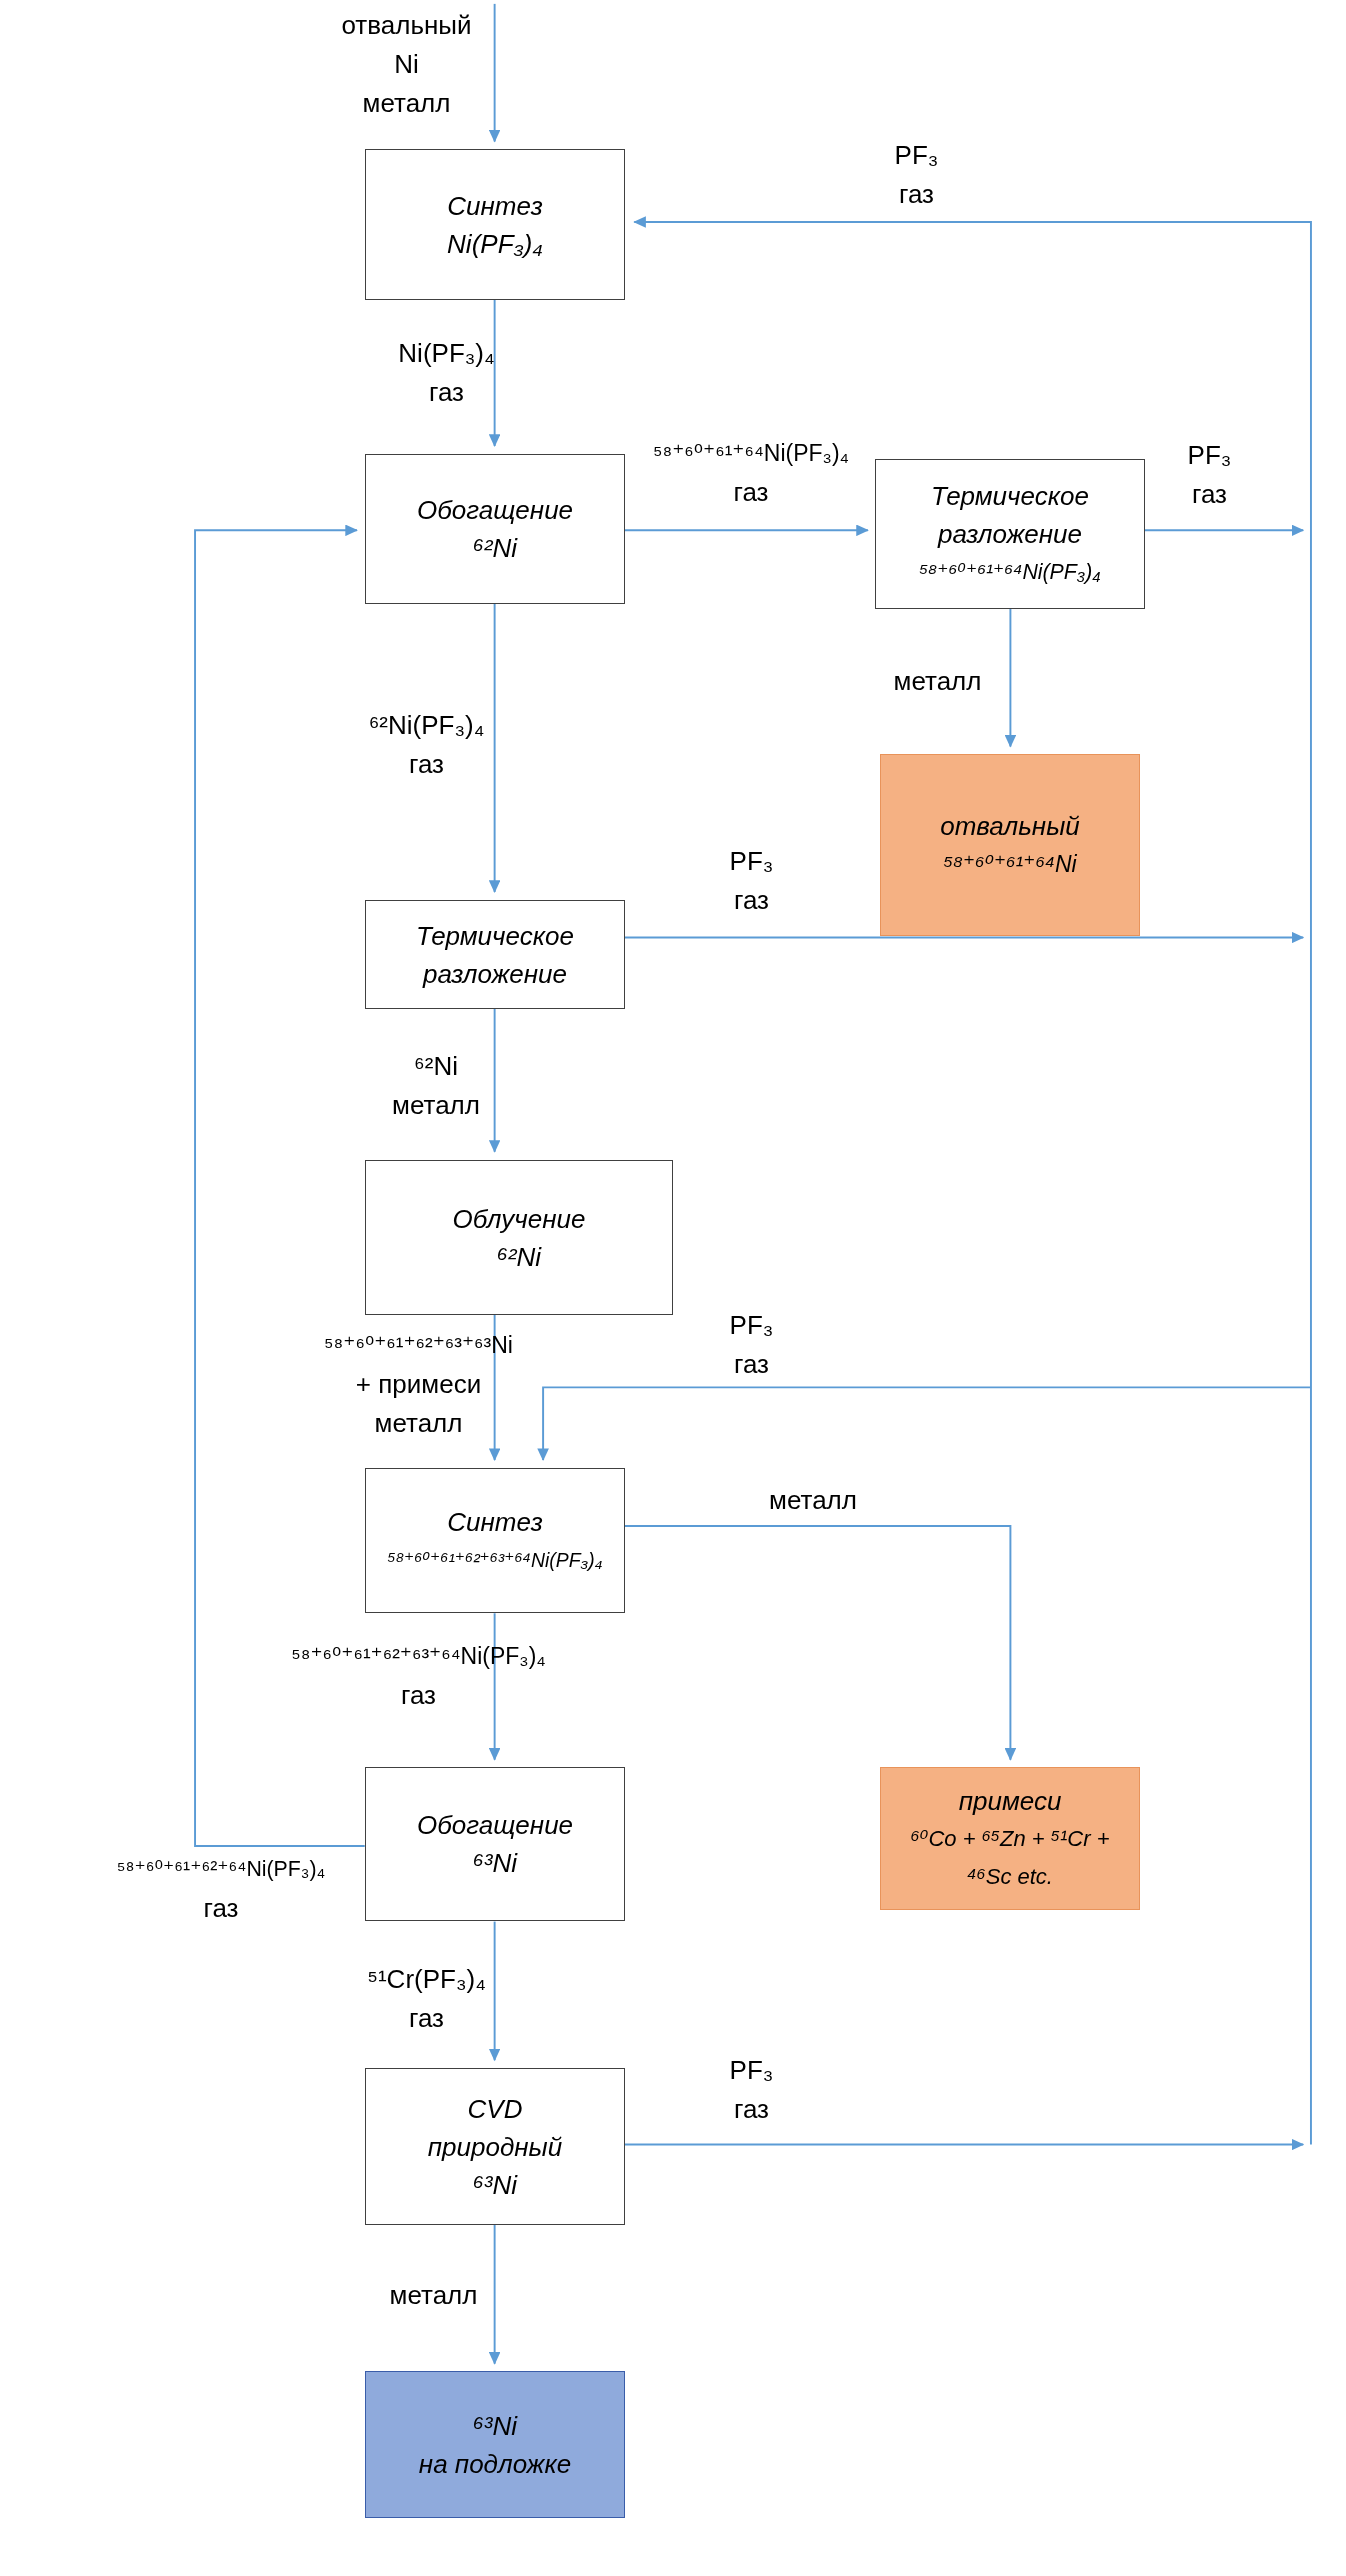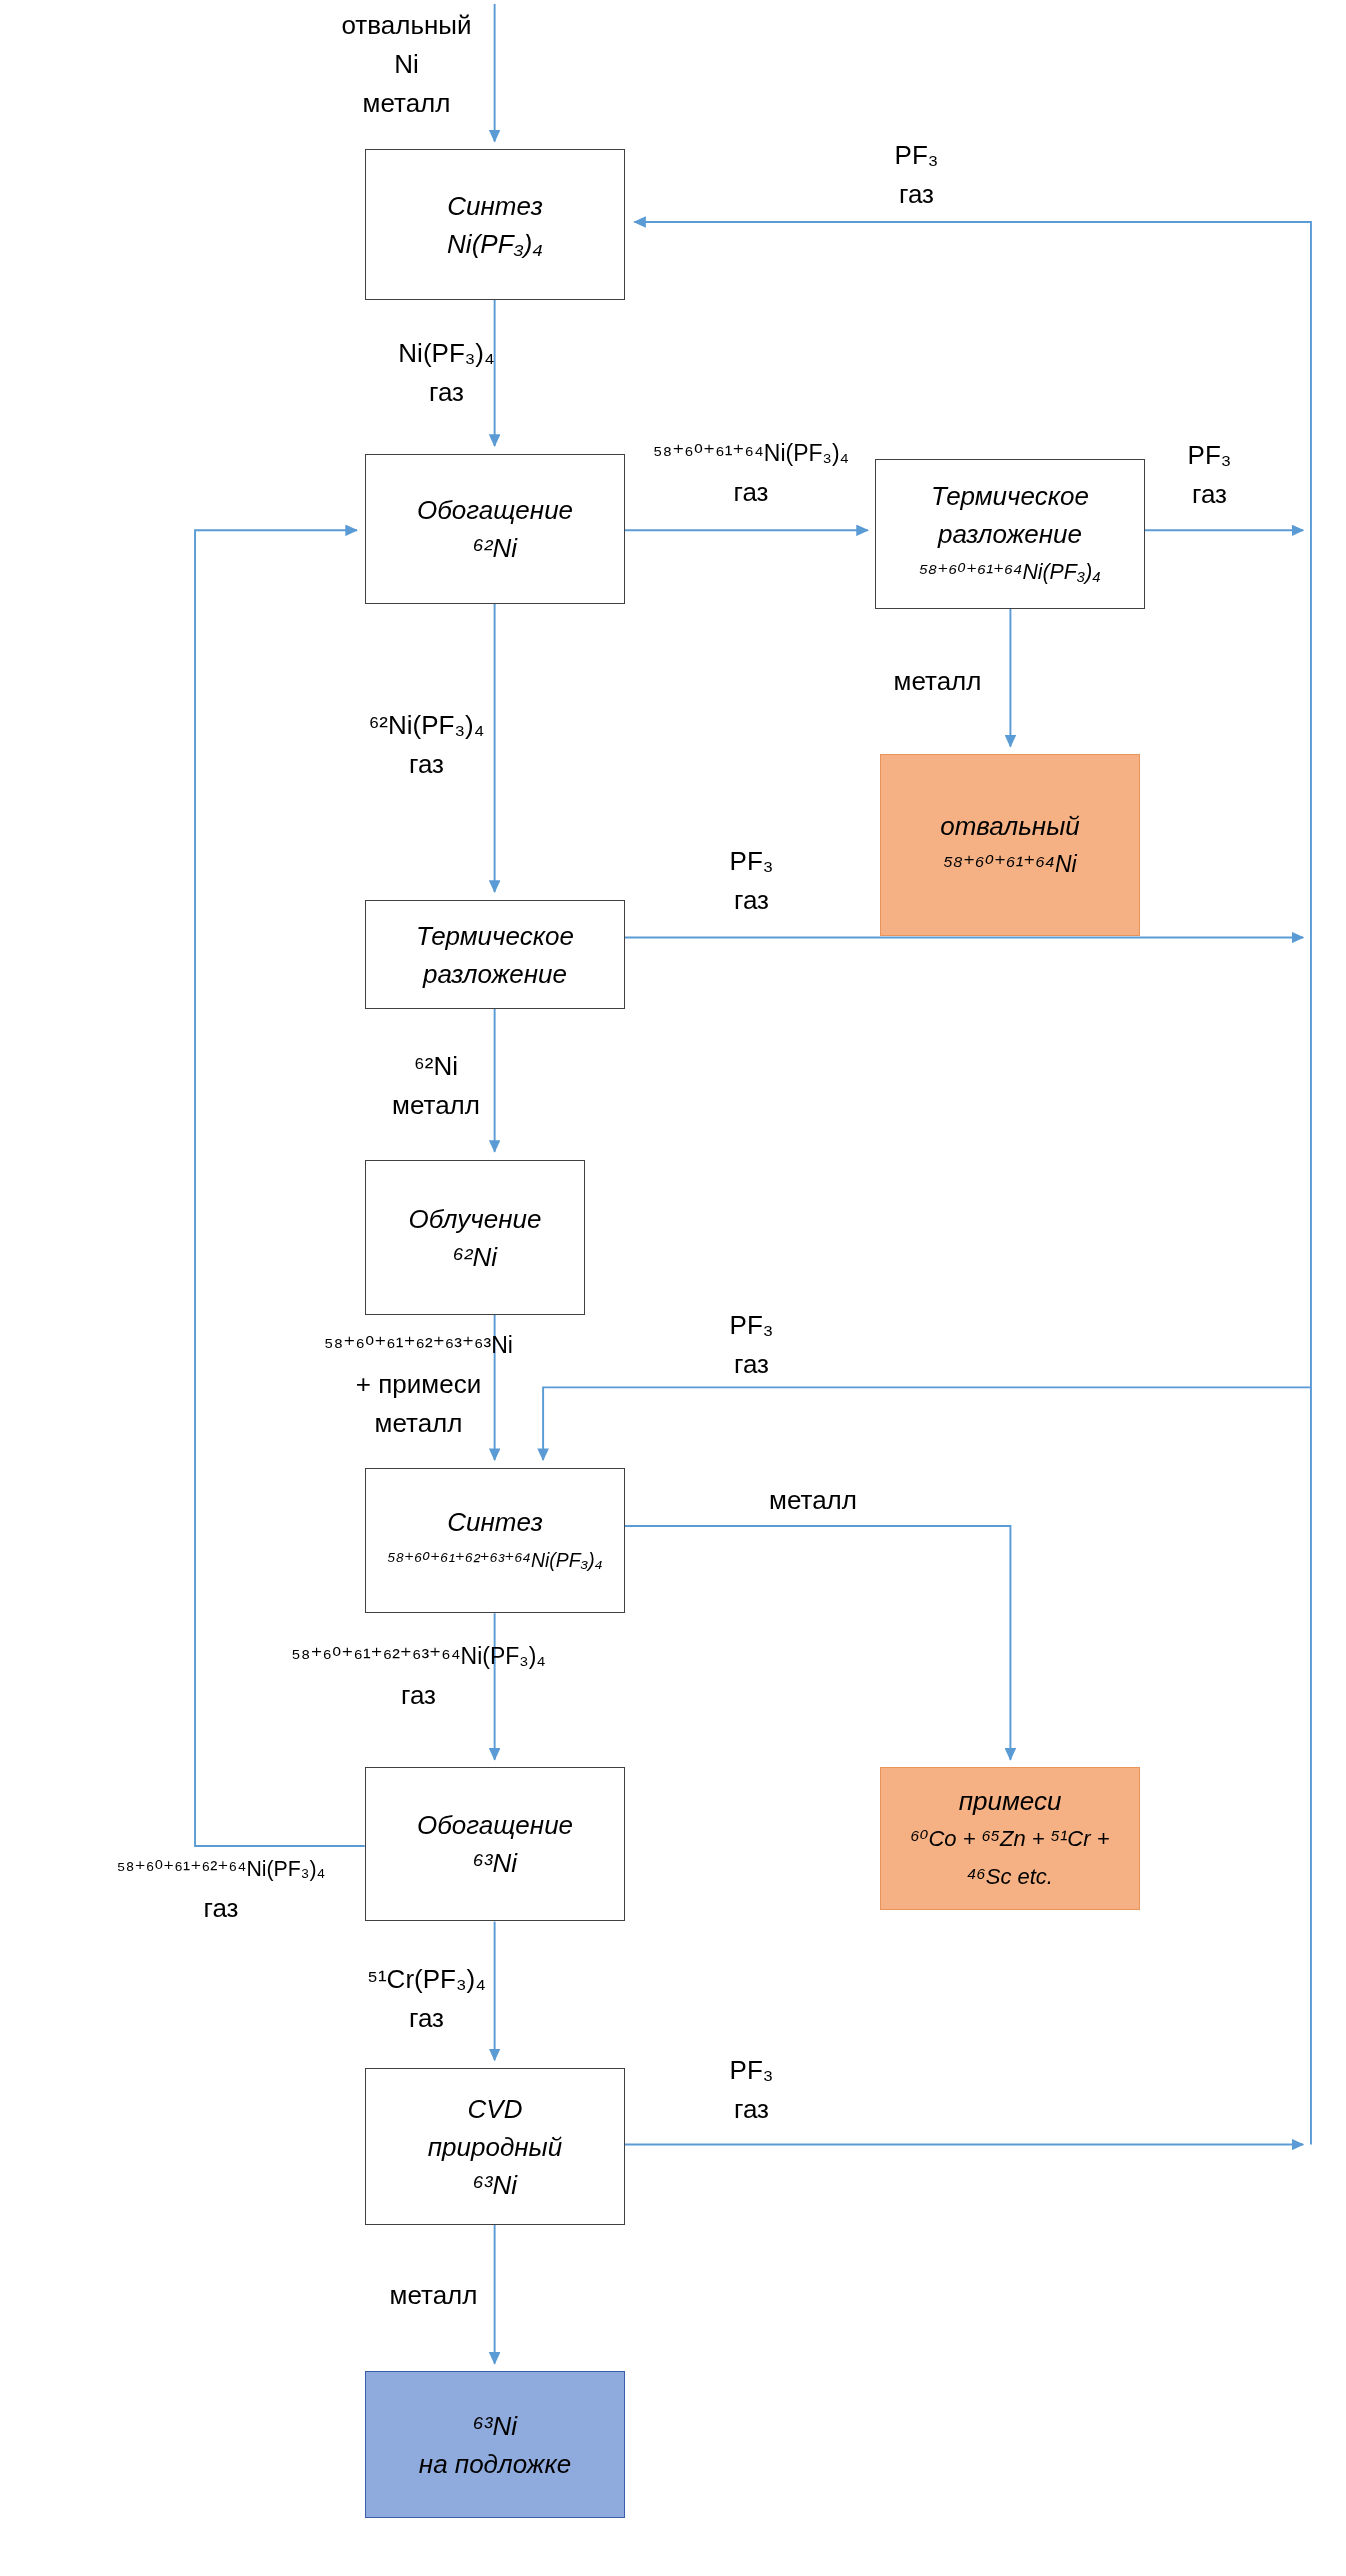--- a/index.html
+++ b/index.html
@@ -104,21 +104,21 @@
   <div class="box orange" style="left:880px;top:754px;width:260px;height:182px">
     <div>отвальный</div>
     <div class="fs24">⁵⁸⁺⁶⁰⁺⁶¹⁺⁶⁴Ni</div>
   </div>
 
   <div class="box" style="left:365px;top:900px;width:260px;height:109px">
     <div>Термическое</div>
     <div>разложение</div>
   </div>
 
-  <div class="box" style="left:365px;top:1160px;width:220px;height:155px">
+  <div class="box" style="left:365px;top:1160px;width:308px;height:155px">
     <div>Облучение</div>
     <div>⁶²Ni</div>
   </div>
 
   <div class="box" style="left:365px;top:1468px;width:260px;height:145px">
     <div>Синтез</div>
     <div class="fs20">⁵⁸⁺⁶⁰⁺⁶¹⁺⁶²⁺⁶³⁺⁶⁴Ni(PF₃)₄</div>
   </div>
 
   <div class="box orange" style="left:880px;top:1767px;width:260px;height:143px">

